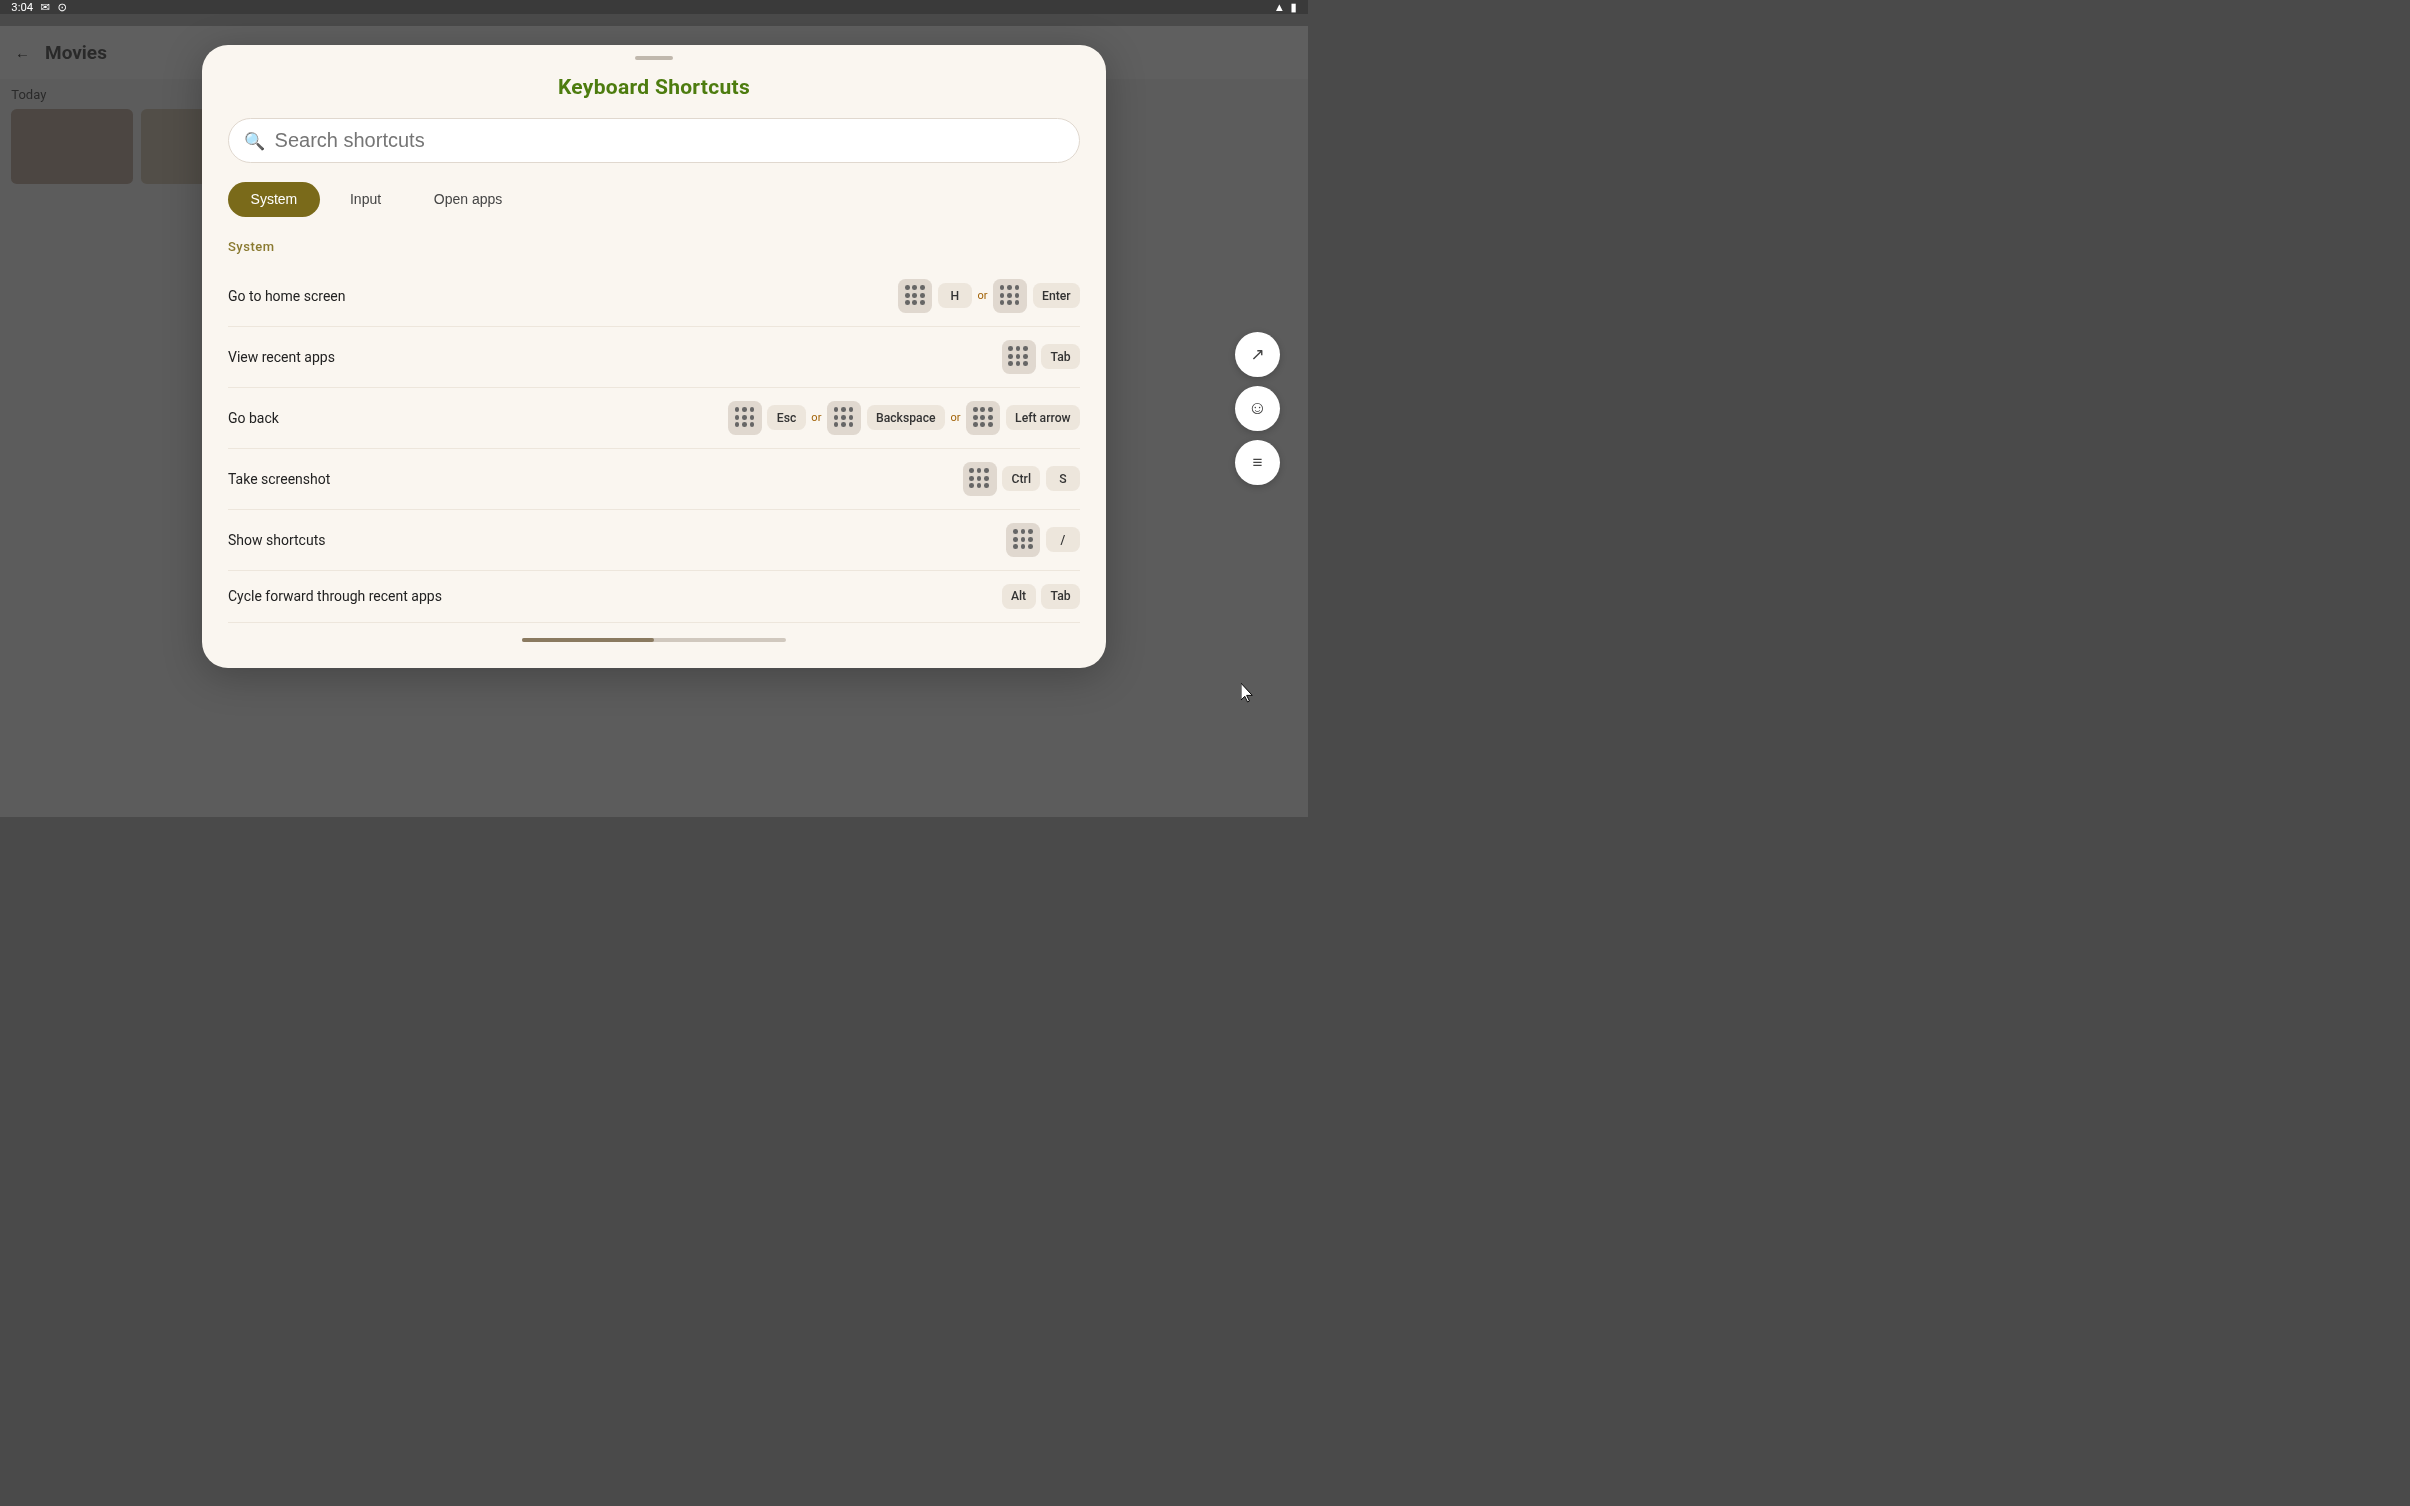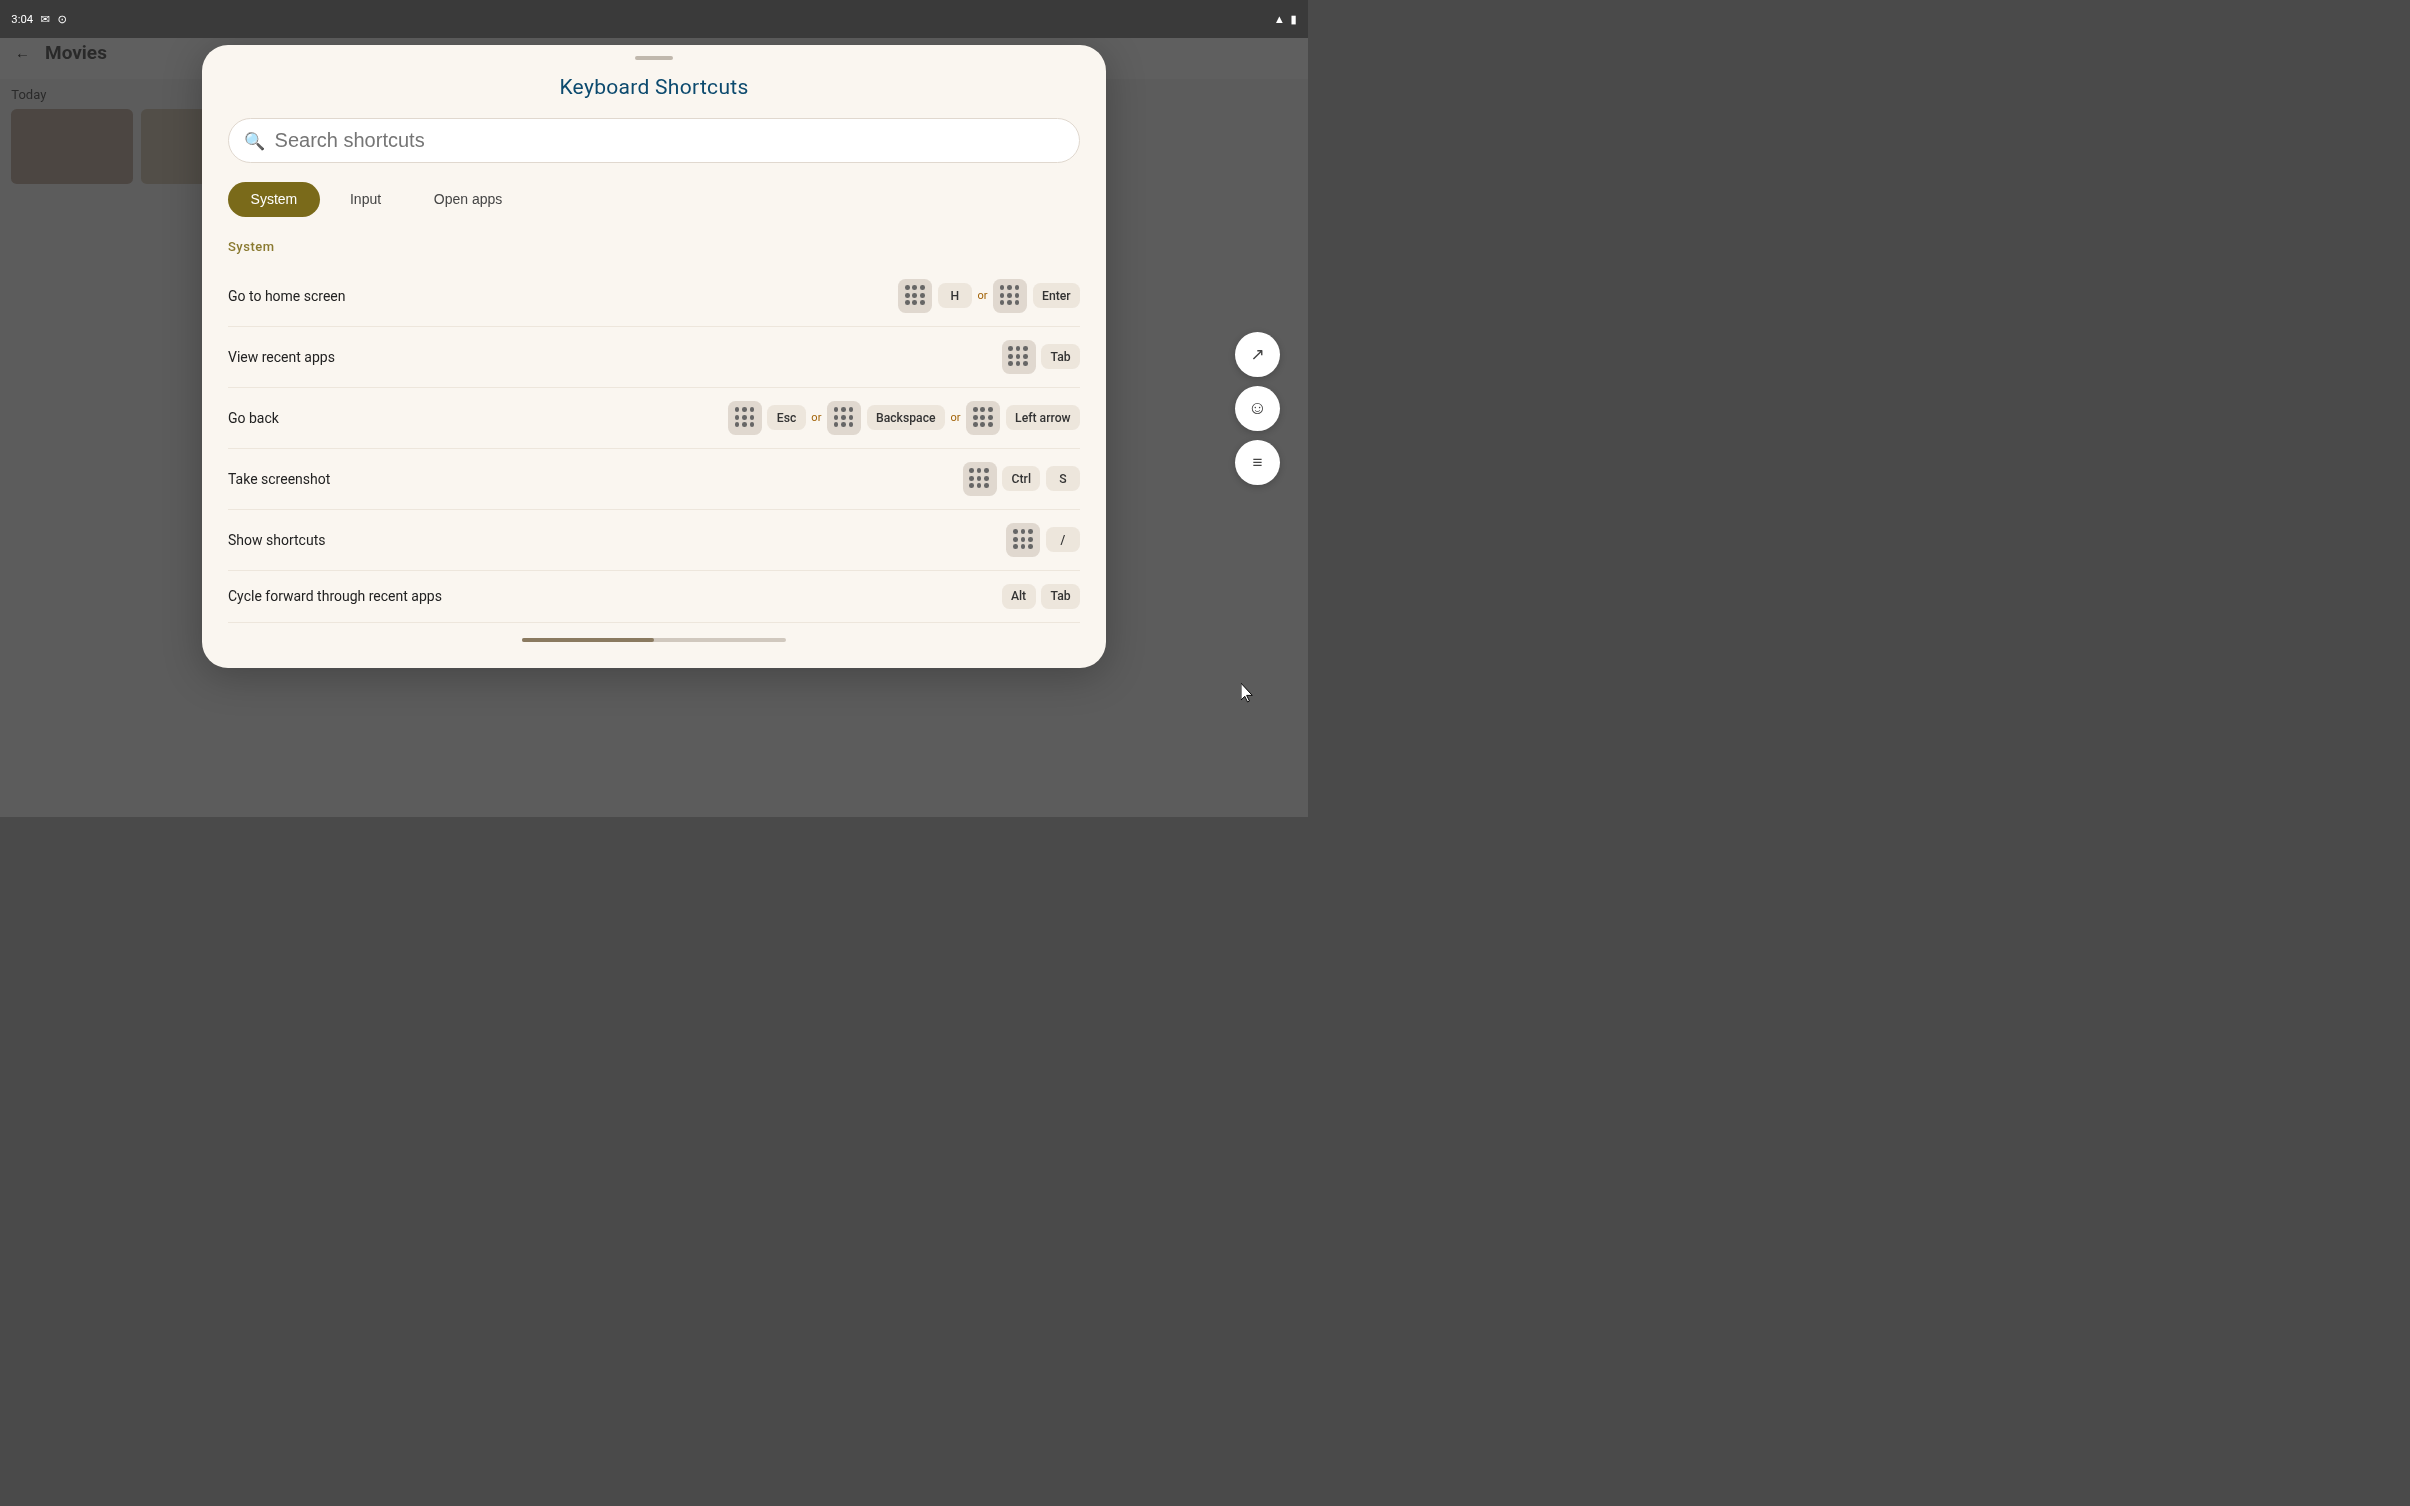--- a/index.html
+++ b/index.html
@@ -12,21 +12,21 @@
       overflow: hidden;
       position: relative;
     }
 
     
     .status-bar {
       position: absolute;
       top: 0;
       left: 0;
       right: 0;
-      height: 38px;
+      height: 14px;
       background: #3a3a3a;
       display: flex;
       align-items: center;
       justify-content: space-between;
       padding: 0 11.3px;
       color: white;
       font-size: 11.3px;
       z-index: 100;
     }
 
@@ -96,22 +96,22 @@
     .handle-bar {
       width: 38px;
       height: 3.8px;
       background: #c0b8ad;
       border-radius: 1.9px;
     }
 
     .dialog-title {
       text-align: center;
       font-size: 21px;
-      font-weight: 400;
-      color: #0c4a6e;
+      font-weight: 700;
+      color: #4d7c0f;
       padding: 7.5px 0 19px;
       letter-spacing: 0.3px;
     }
 
     .search-container {
       padding: 0 26px 19px;
     }
 
     .search-bar {
       background: white;

